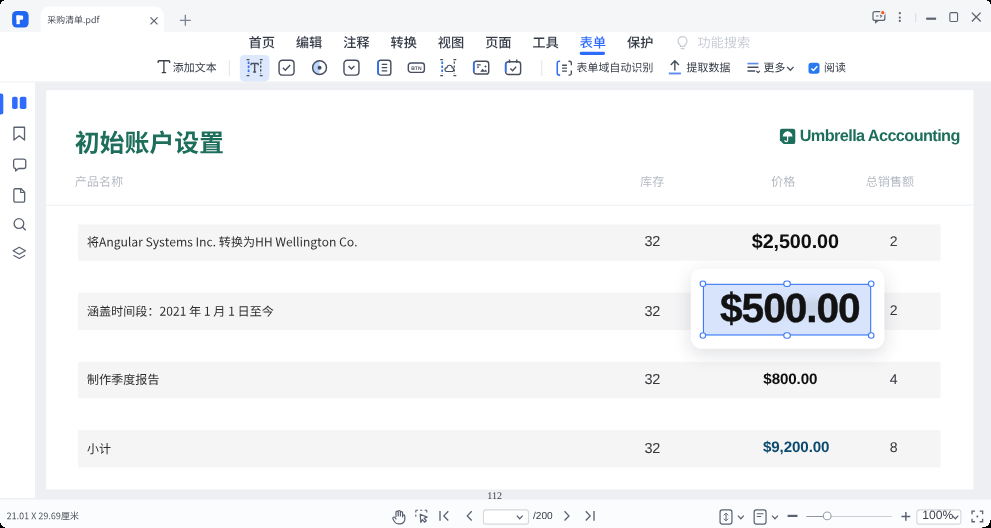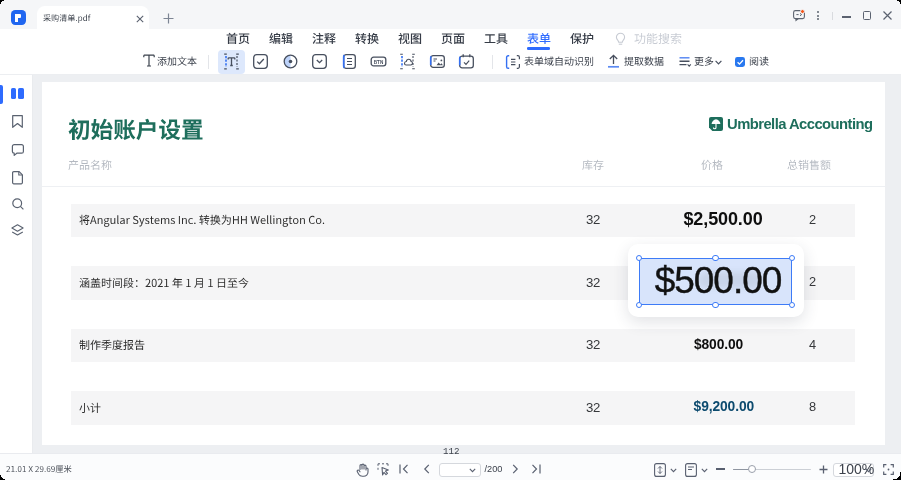--- a/index.html
+++ b/index.html
@@ -232,21 +232,21 @@
 <span class="lab" style="left:812.5px;top:338.6648px;font-size:12.8px;color:#36383b;font-weight:400;transform:translateX(-50%);line-height:12.8px;font-family:'Liberation Sans',sans-serif">4</span>
 <svg class="tx" style="left:79.0px;top:411.8px" width="1" height="1">
     <path fill="#2d2d2d" d="M5.1 -9.1V-0.3C5.1 -0 5 0 4.8 0C4.6 0 3.8 0.1 3 0C3.1 0.3 3.3 0.6 3.3 0.9C4.3 0.9 5 0.9 5.4 0.7C5.8 0.6 6 0.3 6 -0.3V-9.1ZM7.8 -6.3C8.7 -4.7 9.6 -2.6 9.8 -1.3L10.7 -1.7C10.4 -3 9.5 -5 8.5 -6.6ZM2.2 -6.5C1.9 -5 1.3 -3.1 0.4 -2C0.6 -1.9 0.9 -1.7 1.1 -1.5C2.1 -2.7 2.8 -4.7 3.1 -6.3Z M12.5 -8.5C13.1 -8 13.9 -7.3 14.2 -6.8L14.8 -7.4C14.4 -7.9 13.7 -8.6 13 -9.1ZM11.5 -5.8V-5H13.3V-1C13.3 -0.5 12.9 -0.2 12.7 -0.1C12.9 0.1 13.1 0.5 13.2 0.7C13.3 0.4 13.6 0.2 15.7 -1.3C15.6 -1.4 15.5 -1.8 15.4 -2L14.1 -1.1V-5.8ZM17.9 -9.2V-5.6H15.1V-4.7H17.9V0.9H18.8V-4.7H21.5V-5.6H18.8V-9.2Z"></path>
   </svg>
 <span class="lab" style="left:593px;top:400.8262px;font-size:13.2px;color:#36383b;font-weight:400;letter-spacing:-0.3px;transform:translateX(-50%);line-height:13.2px;font-family:'Liberation Sans',sans-serif">32</span>
 <span class="lab" style="left:723.8px;top:400.3183px;font-size:13.8px;color:#0c4a6e;font-weight:700;letter-spacing:-0.1px;transform:translateX(-50%);line-height:13.8px;font-family:'Liberation Sans',sans-serif">$9,200.00</span>
 <span class="lab" style="left:812.5px;top:401.1648px;font-size:12.8px;color:#36383b;font-weight:400;transform:translateX(-50%);line-height:12.8px;font-family:'Liberation Sans',sans-serif">8</span>
 <div style="left:628px;top:244px;width:176px;height:73px;background:#fff;border-radius:10px;box-shadow:0 5px 16px rgba(40,50,70,0.14)"></div>
 <div style="left:639px;top:258px;width:153px;height:47px;background:#d8e4fb;border:1.5px solid #3d7bf7"></div>
 <div style="left:698px;top:272px;width:64px;height:16px;background:rgba(145,155,170,0.22);border-radius:8px;filter:blur(3px)"></div>
-<span class="lab" style="left:718px;top:262.0795px;font-size:37px;color:#121212;font-weight:400;-webkit-text-stroke:0.4px #121212;letter-spacing:-1px;transform:translateX(-50%);line-height:37px;font-family:'Liberation Sans',sans-serif">$500.00</span>
+<span class="lab" style="left:718px;top:262.0795px;font-size:37px;color:#121212;font-weight:700;-webkit-text-stroke:0.4px #121212;letter-spacing:-1px;transform:translateX(-50%);line-height:37px;font-family:'Liberation Sans',sans-serif">$500.00</span>
 <div style="left:635.6px;top:254.6px;width:6.8px;height:6.8px;background:#fff;border:1.5px solid #3d7bf7;border-radius:50%"></div>
 <div style="left:635.6px;top:301.6px;width:6.8px;height:6.8px;background:#fff;border:1.5px solid #3d7bf7;border-radius:50%"></div>
 <div style="left:712.1px;top:254.6px;width:6.8px;height:6.8px;background:#fff;border:1.5px solid #3d7bf7;border-radius:50%"></div>
 <div style="left:712.1px;top:301.6px;width:6.8px;height:6.8px;background:#fff;border:1.5px solid #3d7bf7;border-radius:50%"></div>
 <div style="left:788.6px;top:254.6px;width:6.8px;height:6.8px;background:#fff;border:1.5px solid #3d7bf7;border-radius:50%"></div>
 <div style="left:788.6px;top:301.6px;width:6.8px;height:6.8px;background:#fff;border:1.5px solid #3d7bf7;border-radius:50%"></div>
 <div style="left:0;top:453px;width:901px;height:27px;background:#fbfcfd;border-top:1px solid #e9ebef"></div>
 <svg class="tx" style="left:6.0px;top:472.3px" width="1" height="1">
     <path fill="#4a4f58" d="M0.4 0H4.1V-0.6H2.5C2.2 -0.6 1.8 -0.6 1.5 -0.6C2.9 -1.9 3.9 -3.1 3.9 -4.4C3.9 -5.4 3.2 -6.1 2.1 -6.1C1.3 -6.1 0.8 -5.8 0.3 -5.2L0.8 -4.8C1.1 -5.2 1.5 -5.5 2 -5.5C2.8 -5.5 3.1 -5 3.1 -4.3C3.1 -3.3 2.2 -2.1 0.4 -0.4Z M5.3 0H8.6V-0.6H7.4V-6H6.8C6.5 -5.8 6.1 -5.7 5.5 -5.6V-5.1H6.6V-0.6H5.3Z M10.2 0.1C10.5 0.1 10.8 -0.1 10.8 -0.5C10.8 -0.8 10.5 -1 10.2 -1C9.9 -1 9.7 -0.8 9.7 -0.5C9.7 -0.1 9.9 0.1 10.2 0.1Z M13.7 0.1C14.8 0.1 15.5 -0.9 15.5 -3C15.5 -5.1 14.8 -6.1 13.7 -6.1C12.5 -6.1 11.8 -5.1 11.8 -3C11.8 -0.9 12.5 0.1 13.7 0.1ZM13.7 -0.5C13 -0.5 12.5 -1.3 12.5 -3C12.5 -4.8 13 -5.5 13.7 -5.5C14.3 -5.5 14.8 -4.8 14.8 -3C14.8 -1.3 14.3 -0.5 13.7 -0.5Z M16.7 0H20V-0.6H18.7V-6H18.2C17.8 -5.8 17.5 -5.7 16.9 -5.6V-5.1H18V-0.6H16.7Z M22.5 0H23.3L24.1 -1.6C24.3 -1.9 24.4 -2.2 24.6 -2.6H24.6C24.8 -2.2 25 -1.9 25.2 -1.6L26.1 0H26.9L25.1 -3.1L26.8 -6H26L25.2 -4.5C25 -4.2 24.9 -3.9 24.7 -3.6H24.7C24.5 -3.9 24.4 -4.2 24.2 -4.5L23.4 -6H22.6L24.2 -3.1Z M29.2 0H33V-0.6H31.3C31 -0.6 30.7 -0.6 30.3 -0.6C31.8 -1.9 32.7 -3.1 32.7 -4.4C32.7 -5.4 32 -6.1 31 -6.1C30.2 -6.1 29.7 -5.8 29.2 -5.2L29.6 -4.8C30 -5.2 30.4 -5.5 30.9 -5.5C31.6 -5.5 32 -5 32 -4.3C32 -3.3 31.1 -2.1 29.2 -0.4Z M35.3 0.1C36.5 0.1 37.5 -0.8 37.5 -3.3C37.5 -5.2 36.6 -6.1 35.5 -6.1C34.6 -6.1 33.8 -5.3 33.8 -4.2C33.8 -2.9 34.4 -2.3 35.4 -2.3C35.9 -2.3 36.4 -2.6 36.8 -3C36.8 -1.1 36.1 -0.5 35.3 -0.5C34.9 -0.5 34.6 -0.7 34.3 -1L33.9 -0.5C34.2 -0.2 34.7 0.1 35.3 0.1ZM36.8 -3.6C36.4 -3.1 35.9 -2.8 35.5 -2.8C34.8 -2.8 34.5 -3.4 34.5 -4.2C34.5 -5 34.9 -5.5 35.5 -5.5C36.3 -5.5 36.7 -4.9 36.8 -3.6Z M39.1 0.1C39.4 0.1 39.6 -0.1 39.6 -0.5C39.6 -0.8 39.4 -1 39.1 -1C38.8 -1 38.6 -0.8 38.6 -0.5C38.6 -0.1 38.8 0.1 39.1 0.1Z M42.7 0.1C43.6 0.1 44.4 -0.7 44.4 -1.8C44.4 -3.1 43.8 -3.7 42.8 -3.7C42.3 -3.7 41.8 -3.5 41.4 -3C41.4 -4.9 42.1 -5.5 43 -5.5C43.3 -5.5 43.7 -5.3 43.9 -5L44.3 -5.5C44 -5.9 43.5 -6.1 42.9 -6.1C41.8 -6.1 40.7 -5.2 40.7 -2.9C40.7 -0.9 41.6 0.1 42.7 0.1ZM41.4 -2.4C41.8 -3 42.3 -3.2 42.6 -3.2C43.4 -3.2 43.7 -2.7 43.7 -1.8C43.7 -1 43.3 -0.5 42.7 -0.5C42 -0.5 41.5 -1.2 41.4 -2.4Z M46.7 0.1C47.8 0.1 48.9 -0.8 48.9 -3.3C48.9 -5.2 48 -6.1 46.9 -6.1C45.9 -6.1 45.1 -5.3 45.1 -4.2C45.1 -2.9 45.8 -2.3 46.8 -2.3C47.3 -2.3 47.8 -2.6 48.2 -3C48.1 -1.1 47.5 -0.5 46.7 -0.5C46.3 -0.5 45.9 -0.7 45.7 -1L45.3 -0.5C45.6 -0.2 46.1 0.1 46.7 0.1ZM48.2 -3.6C47.8 -3.1 47.3 -2.8 46.9 -2.8C46.2 -2.8 45.9 -3.4 45.9 -4.2C45.9 -5 46.3 -5.5 46.9 -5.5C47.6 -5.5 48.1 -4.9 48.2 -3.6Z M50.4 -6.4V-4C50.4 -2.7 50.4 -1 49.6 0.2C49.8 0.3 50.1 0.5 50.2 0.6C50.9 -0.7 51 -2.6 51 -4V-5.8H57.1V-6.4ZM51.7 -5.3V-2.2H53.8V-2.2H53.8V-1.5H51.6V-1H53.8V-0.1H51V0.4H57.2V-0.1H54.4V-1H56.6V-1.5H54.4V-2.2H54.3V-2.2H56.5V-5.3ZM52.3 -3.5H53.8V-2.7H52.3ZM54.3 -3.5H55.9V-2.7H54.3ZM52.3 -4.8H53.8V-4H52.3ZM54.3 -4.8H55.9V-4H54.3Z M64.2 -6.5C63.9 -5.8 63.4 -5 63 -4.4L63.5 -4.2C64 -4.7 64.5 -5.5 64.9 -6.2ZM58.5 -6.2C59 -5.6 59.4 -4.8 59.6 -4.2L60.2 -4.5C60 -5 59.5 -5.8 59 -6.4ZM61.3 -6.9V-3.7H58V-3.1H60.8C60.1 -2 58.9 -0.8 57.8 -0.2C58 -0.1 58.2 0.1 58.3 0.3C59.4 -0.4 60.5 -1.6 61.3 -2.8V0.7H62V-2.8C62.7 -1.6 63.9 -0.4 65 0.2C65.1 0 65.3 -0.2 65.5 -0.3C64.4 -0.9 63.2 -2 62.4 -3.1H65.3V-3.7H62V-6.9Z"></path>
   </svg>
@@ -257,21 +257,21 @@
     <path d="M1,0.8 h2 M5,0.8 h2 M9,0.8 h2 M1,0.8 v2 M1,4.8 v2 M11,0.8 v2" stroke="#596070" stroke-width="1"></path>
 <path d="M5,4.5 l6.3,2.6 -2.8,1 2,2.3 -1.5,1.3 -2,-2.4 -1.4,2.6 Z" fill="none" stroke="#596070" stroke-width="1.1" stroke-linejoin="round"></path>
   </svg>
 <svg class="ic" style="left:399px;top:464px" width="10" height="10" viewBox="0 0 10 10">
     <path d="M1,0.5 V9.5 M8.5,0.8 L4.5,5 8.5,9.2" fill="none" stroke="#596070" stroke-width="1.2"></path>
   </svg>
 <svg class="ic" style="left:423px;top:464px" width="7" height="10" viewBox="0 0 7 10">
     <path d="M5.8,0.8 L1.8,5 5.8,9.2" fill="none" stroke="#596070" stroke-width="1.2"></path>
   </svg>
 <div style="left:439px;top:462.5px;width:42px;height:14px;background:#fff;border:1px solid #d5d8dd;border-radius:3px"></div>
-<span class="lab" style="left:443px;top:447px;font-size:9.2px;color:#3c424c;font-weight:400;line-height:9.2px;font-family:Liberation Mono, monospace">112</span>
+<span class="lab" style="left:443px;top:447px;font-size:9.2px;color:#3c424c;font-weight:400;line-height:9.2px;font-family:Liberation Serif, serif">112</span>
 <svg class="ic" style="left:469px;top:467.5px" width="7" height="5" viewBox="0 0 7 5">
     <path d="M0.8,0.8 L3.5,3.6 6.2,0.8" fill="none" stroke="#596070" stroke-width="1.1"></path>
   </svg>
 <span class="lab" style="left:484.5px;top:464.5122px;font-size:9.2px;color:#3c424c;font-weight:400;line-height:9.2px;font-family:'Liberation Sans',sans-serif">/200</span>
 <svg class="ic" style="left:512px;top:464px" width="7" height="10" viewBox="0 0 7 10">
     <path d="M1.2,0.8 L5.2,5 1.2,9.2" fill="none" stroke="#596070" stroke-width="1.2"></path>
   </svg>
 <svg class="ic" style="left:531px;top:464px" width="10" height="10" viewBox="0 0 10 10">
     <path d="M9,0.5 V9.5 M1.5,0.8 L5.5,5 1.5,9.2" fill="none" stroke="#596070" stroke-width="1.2"></path>
   </svg>
@@ -290,21 +290,21 @@
     <path d="M0.8,0.8 L3.5,3.6 6.2,0.8" fill="none" stroke="#596070" stroke-width="1.1"></path>
   </svg>
 <div style="left:716px;top:468.4px;width:9px;height:1.5px;background:#596070"></div>
 <div style="left:733px;top:468.6px;width:78px;height:1.6px;background:#ccd0d6;border-radius:1px"></div>
 <div style="left:733px;top:468.6px;width:18px;height:1.6px;background:#8f96a1;border-radius:1px"></div>
 <div style="left:747.5px;top:465.2px;width:8px;height:8px;background:#fff;border:1.2px solid #9aa0ab;border-radius:50%"></div>
 <svg class="ic" style="left:819px;top:464.5px" width="9" height="9" viewBox="0 0 9 9">
     <path d="M4.5,0.5 V8.5 M0.5,4.5 H8.5" stroke="#596070" stroke-width="1.3"></path>
   </svg>
 <div style="left:833px;top:462.5px;width:41px;height:14px;background:#fff;border:1px solid #d5d8dd;border-radius:3px"></div>
-<span class="lab" style="left:838.5px;top:464.5122px;font-size:14px;color:#3c424c;font-weight:400;line-height:9.2px;font-family:'Liberation Sans',sans-serif">100%</span>
+<span class="lab" style="left:838.5px;top:464.5122px;font-size:11px;color:#3c424c;font-weight:400;line-height:9.2px;font-family:'Liberation Sans',sans-serif">100%</span>
 <svg class="ic" style="left:864.5px;top:467.5px" width="7" height="5" viewBox="0 0 7 5">
     <path d="M0.8,0.8 L3.5,3.6 6.2,0.8" fill="none" stroke="#596070" stroke-width="1.1"></path>
   </svg>
 <svg class="ic" style="left:883px;top:463.5px" width="11" height="11" viewBox="0 0 11 11">
     <path d="M0.7,3.4 V0.7 h2.7 M7.6,0.7 h2.7 v2.7 M10.3,7.6 v2.7 h-2.7 M3.4,10.3 H0.7 V7.6" fill="none" stroke="#596070" stroke-width="1.2"></path>
     <circle cx="5.5" cy="5.5" r="0.9" fill="#596070"></circle>
   </svg>
 <div style="left:0;top:0;width:5px;height:5px;background:radial-gradient(circle at 5px 5px, rgba(0,0,0,0) 4.7px, #000 4.7px)"></div>
 <div style="left:896px;top:0;width:5px;height:5px;background:radial-gradient(circle at 0px 5px, rgba(0,0,0,0) 4.7px, #000 4.7px)"></div>
 <div style="left:0;top:474px;width:6px;height:6px;background:radial-gradient(circle at 6px 0px, rgba(0,0,0,0) 5.7px, #000 5.7px)"></div>

